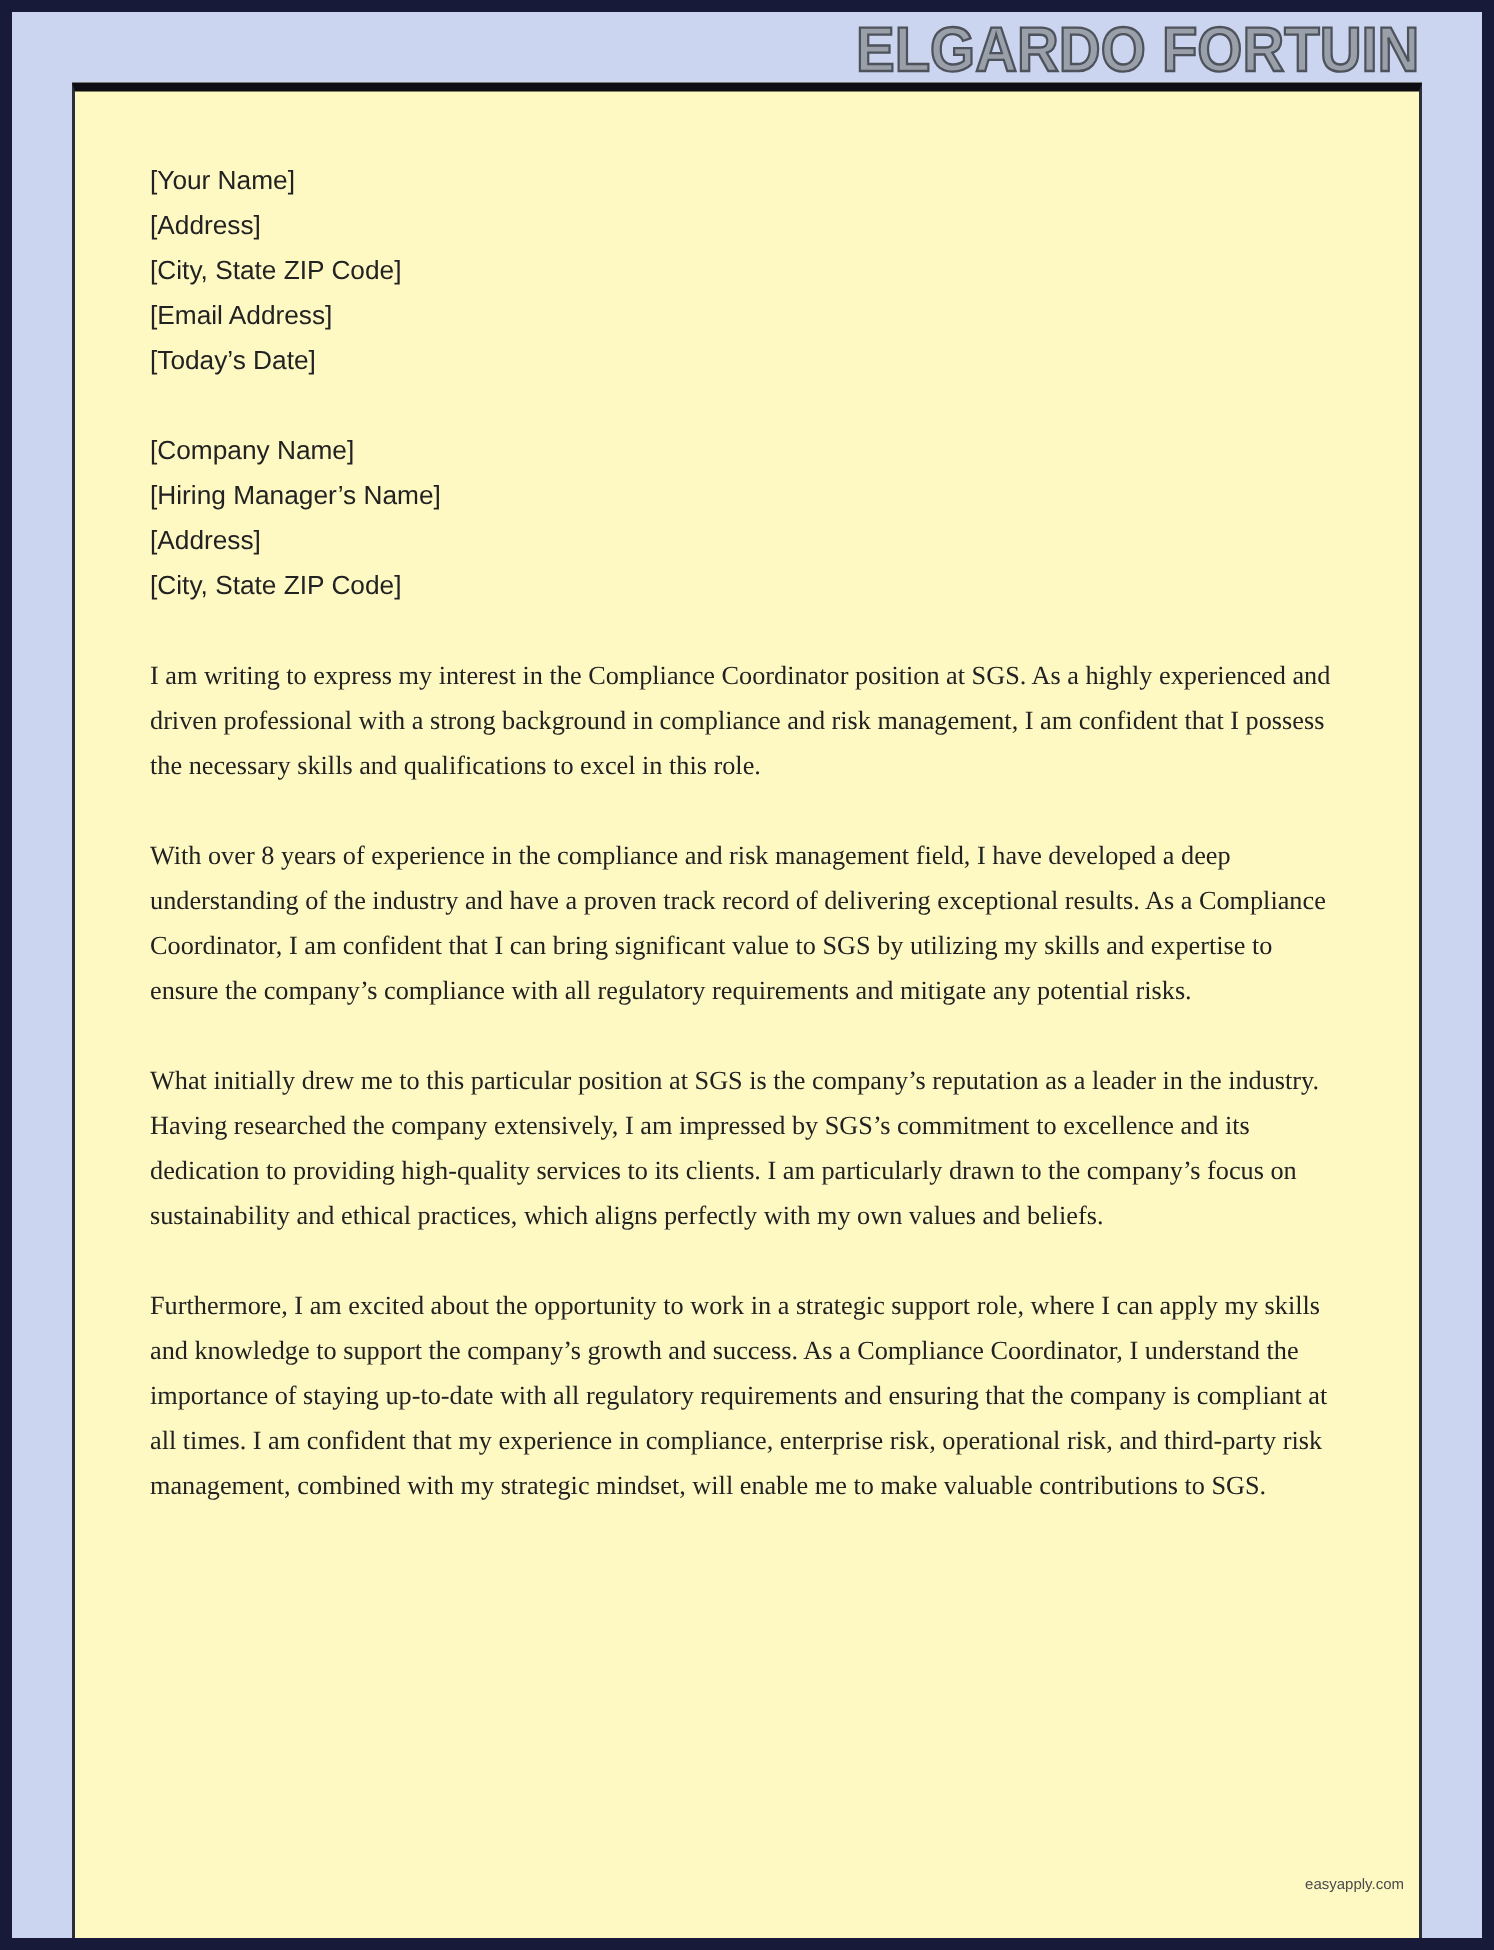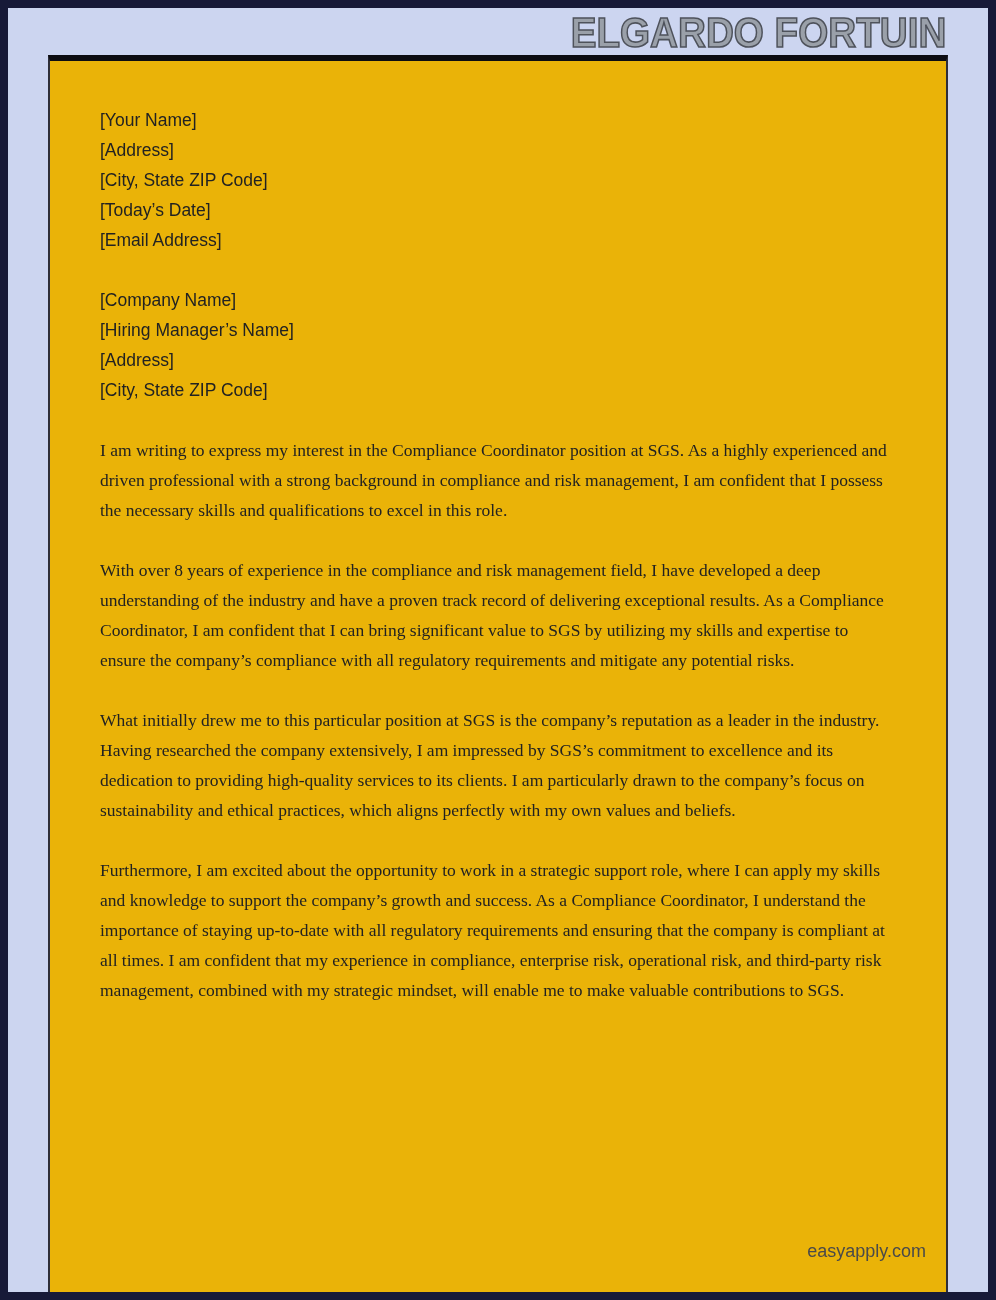--- a/index.html
+++ b/index.html
@@ -36,21 +36,21 @@
     transform: scaleX(0.92);
     transform-origin: right center;
     white-space: nowrap;
   }
   .page {
     position: absolute;
     left: 40px;
     right: 40px;
     top: 47px;
     bottom: 0;
-    background: #eab308;
+    background: #fef9c3;
     border: 2px solid #2e2e38;
     border-top: 6px solid #0c0c12;
     border-bottom: none;
     box-sizing: border-box;
   }
   .page-content {
     padding: 44px 56px 0 50px;
     font-size: 17.5px;
     line-height: 30px;
     color: #222222;
@@ -63,45 +63,45 @@
   }
   .salutation {
     margin: 0 0 30px 0;
   }
   .body-paragraph {
     margin: 0 0 30px 0;
     font-family: Liberation Serif, serif;
   }
   .watermark {
     position: absolute;
-    right: 20px;
+    right: 10px;
     bottom: 30px;
-    font-size: 18px;
+    font-size: 10px;
     color: #4a4a4a;
     margin-left: 13px;
   }
 </style>
 </head>
 <body>
 
 <div class="canvas">
 
   <div class="masthead">
     <div class="brand-name">ELGARDO FORTUIN</div>
   </div>
 
   <div class="page">
     <div class="page-content">
 
       <div class="address-block">
         <span class="line">[Your Name]</span>
         <span class="line">[Address]</span>
         <span class="line">[City, State ZIP Code]</span>
+        <span class="line">[Email Address]</span>
         <span class="line">[Today’s Date]</span>
-        <span class="line">[Email Address]</span>
       </div>
 
       <div class="address-block">
         <span class="line">[Company Name]</span>
         <span class="line">[Hiring Manager’s Name]</span>
         <span class="line">[Address]</span>
         <span class="line">[City, State ZIP Code]</span>
       </div>
 
 

